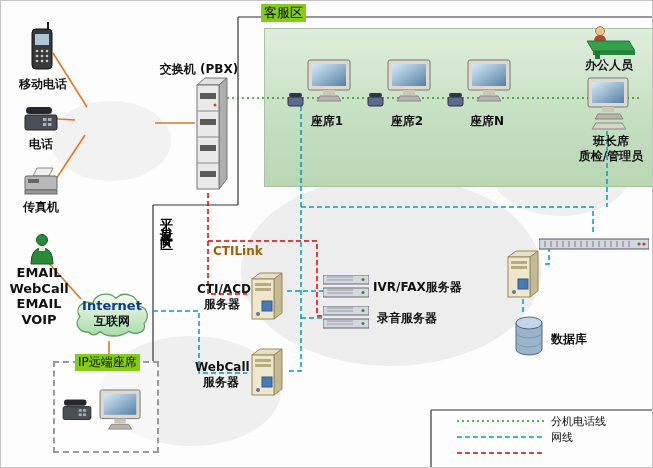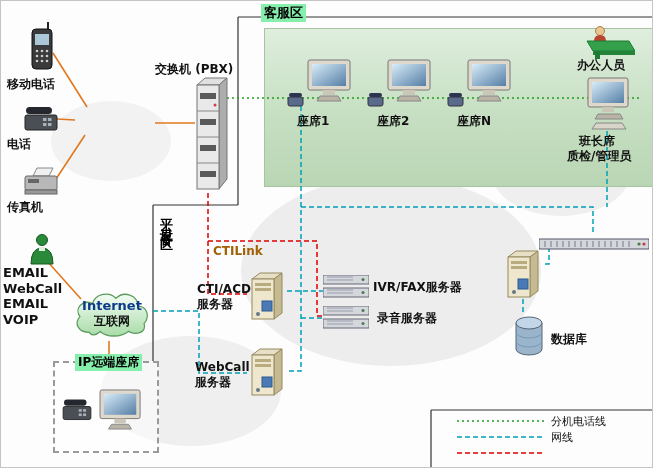--- a/index.html
+++ b/index.html
@@ -1,26 +1,26 @@
 <!DOCTYPE html>
 <html><head>
 <meta charset="utf-8">
 <style>
   *{margin:0;padding:0;box-sizing:border-box}
   body{font-family:"DejaVu Sans","Liberation Sans",sans-serif;background:#fff}
   .canvas{position:relative;width:653px;height:468px;background:#fdfdfd;border:1px solid #c4c4c4;overflow:hidden}
   .layer{position:absolute;left:0;top:0;pointer-events:none}
   .node{position:absolute}
-  .lbl{position:absolute;font-size:12px;font-weight:bold;color:#111;text-align:left;white-space:nowrap;line-height:1.2}
+  .lbl{position:absolute;font-size:12px;font-weight:bold;color:#111;text-align:center;white-space:nowrap;line-height:1.2}
   .lbl.left{text-align:left}
   .lbl.sm{font-size:11px;font-weight:normal}
   .panel{position:absolute;left:263px;top:27px;width:390px;height:159px;
          background:linear-gradient(180deg,#dfeedd 0%,#c6dfc2 55%,#b9d6b4 100%);
          border:1px solid #a6c4a0}
-  .area-label{position:absolute;font-weight:bold;font-size:13px;background:#86efac;padding:0 3px;white-space:nowrap}
+  .area-label{position:absolute;font-weight:normal;font-size:13px;background:#84cc16;padding:0 3px;white-space:nowrap}
   .vert{writing-mode:vertical-lr;text-orientation:upright;letter-spacing:5px;font-weight:bold;font-size:13px}
   .cloud{position:absolute}
   .cloud .t1{position:absolute;width:100%;text-align:center;font-weight:bold;font-size:13px}
   .cloud .t2{position:absolute;width:100%;text-align:center;font-weight:bold;font-size:12px;color:#111}
   .pstn-title{color:#0a6b12}
   .inet-title{color:#0b3a8c}
   .red{color:#a16207}
   .dashed-box{position:absolute;border:2px dashed #9a9a9a;background:rgba(255,255,255,.5)}
 </style>
 </head>

